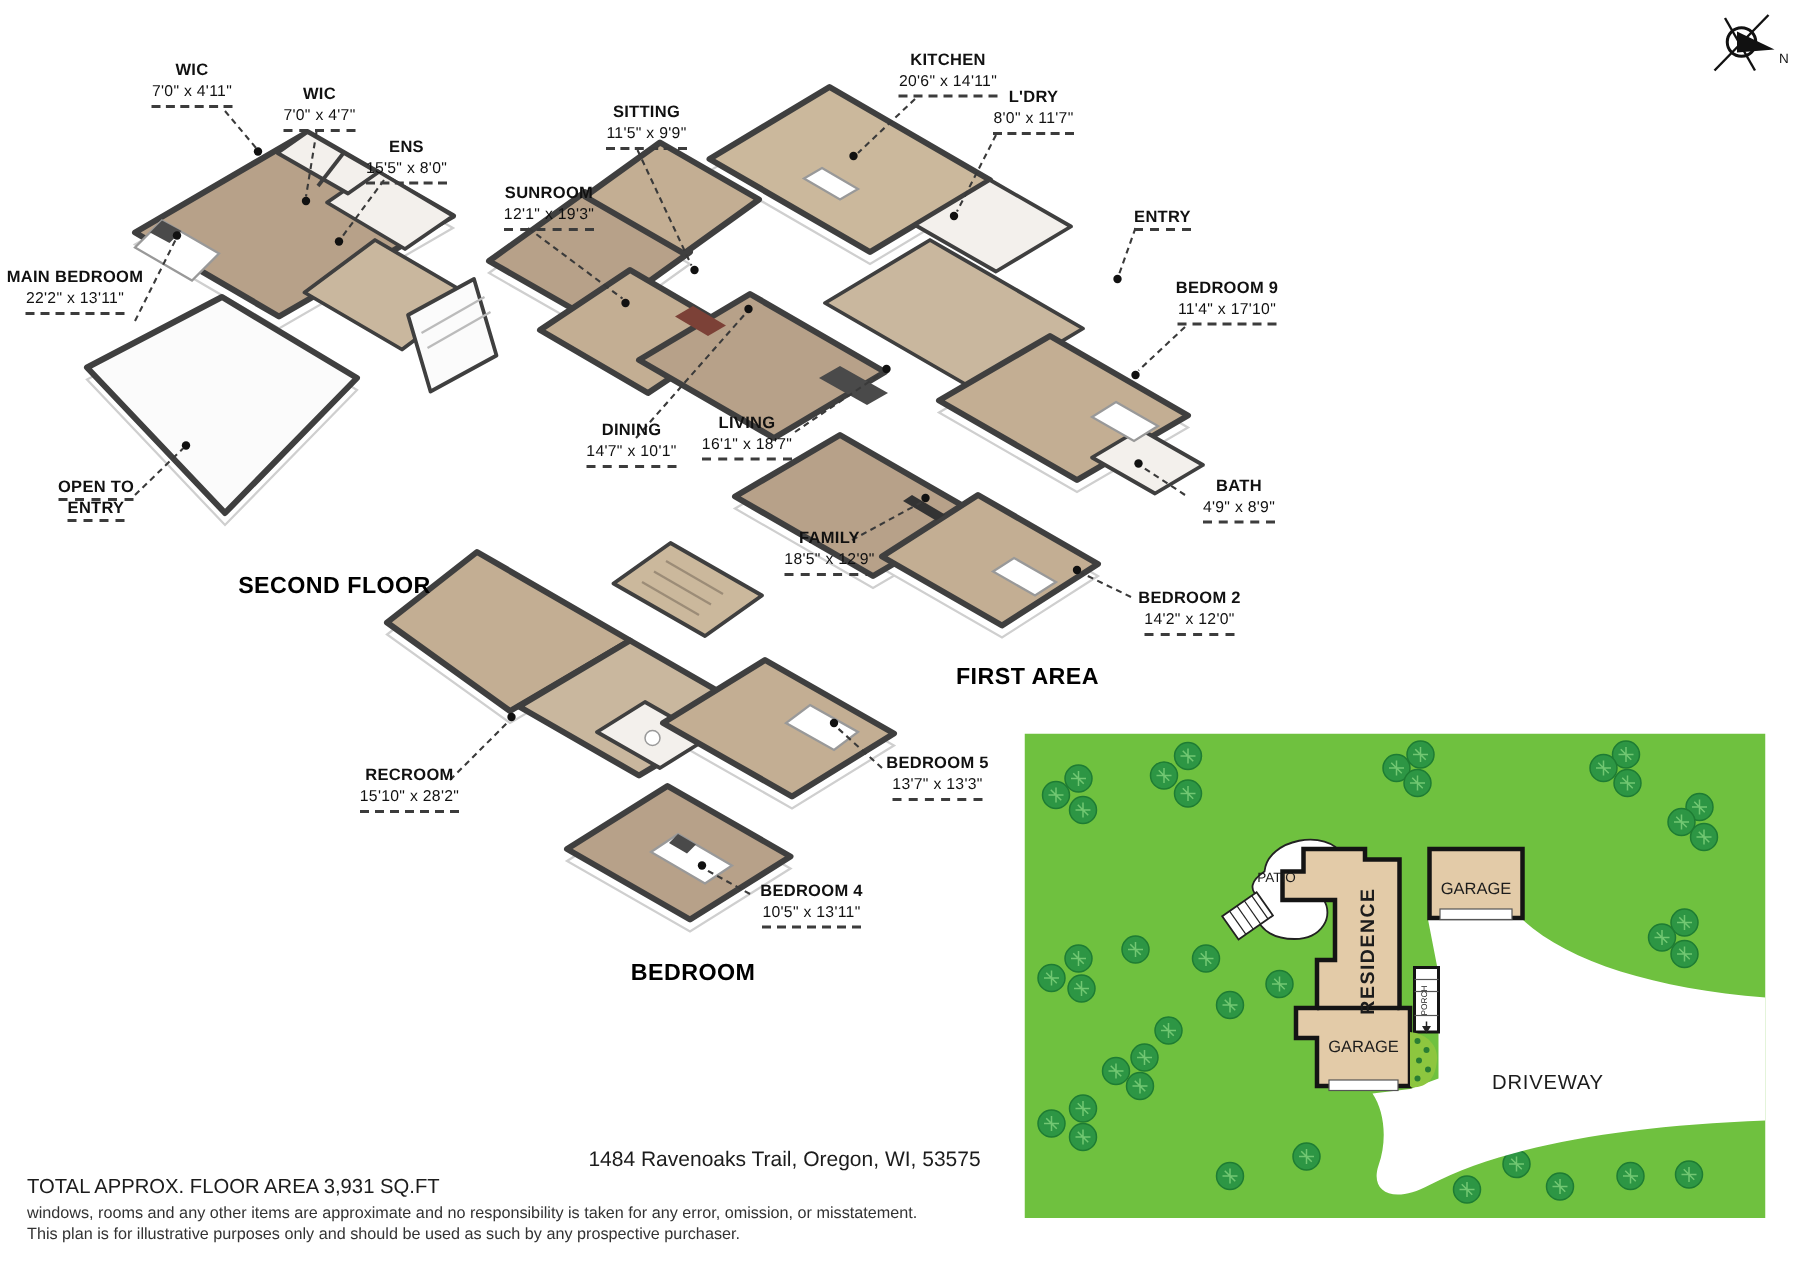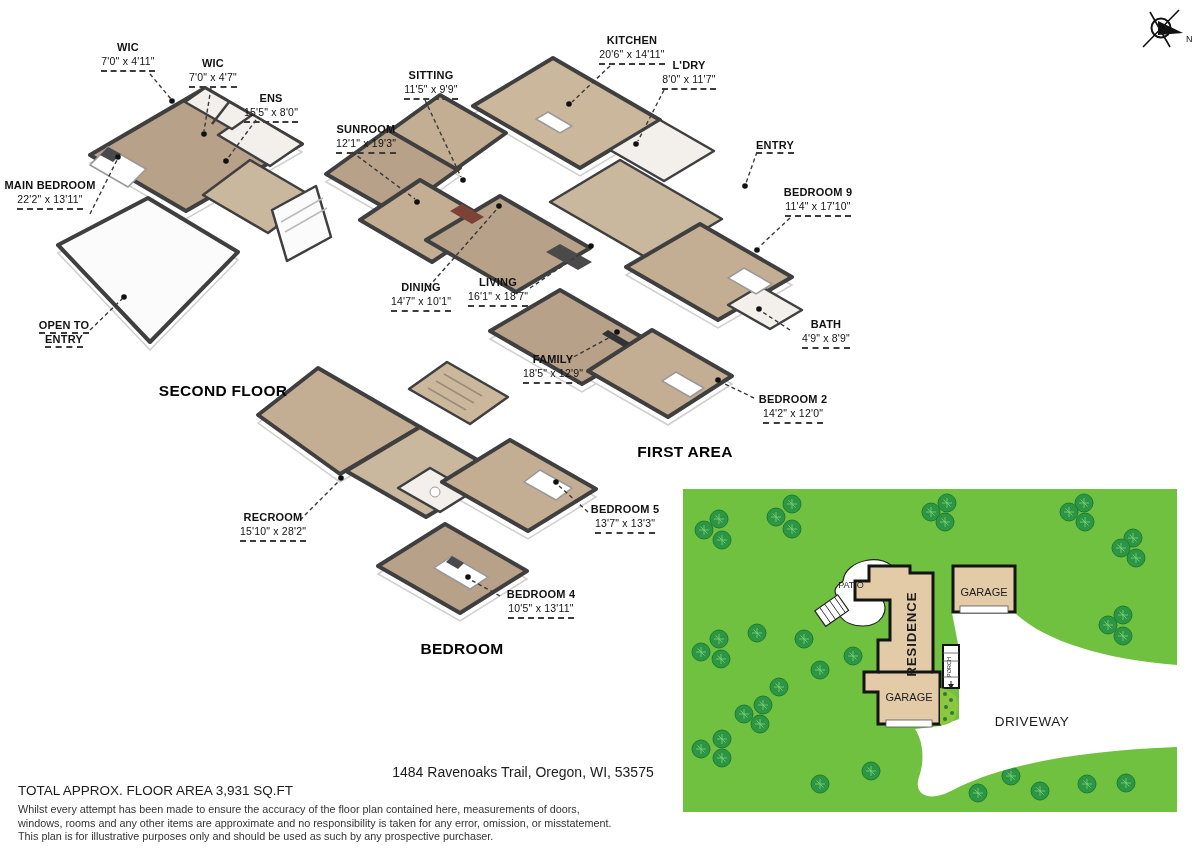--- a/index.html
+++ b/index.html
@@ -366,17 +366,16 @@
   <line x1="20" y1="10" x2="40" y2="45" stroke="#111" stroke-width="1.6"></line>
   <circle cx="31" cy="26" r="9.5" fill="none" stroke="#111" stroke-width="2"></circle>
   <polygon points="28,19 53,31 28,33" fill="#111"></polygon>
   <text x="56" y="40" font-size="9" fill="#111" font-family="Liberation Sans,sans-serif">N</text>
 </svg>
 
 <div class="footer">
   <div class="address">1484 Ravenoaks Trail, Oregon, WI, 53575</div>
   <div class="area">TOTAL APPROX. FLOOR AREA 3,931 SQ.FT</div>
   <div class="disclaimer">
-    <div>Whilst every attempt has been made to ensure the accuracy of the floor plan contained here, measurements of doors,</div>
     <div>windows, rooms and any other items are approximate and no responsibility is taken for any error, omission, or misstatement.</div>
     <div>This plan is for illustrative purposes only and should be used as such by any prospective purchaser.</div>
   </div>
 </div>
 
 </body></html>

